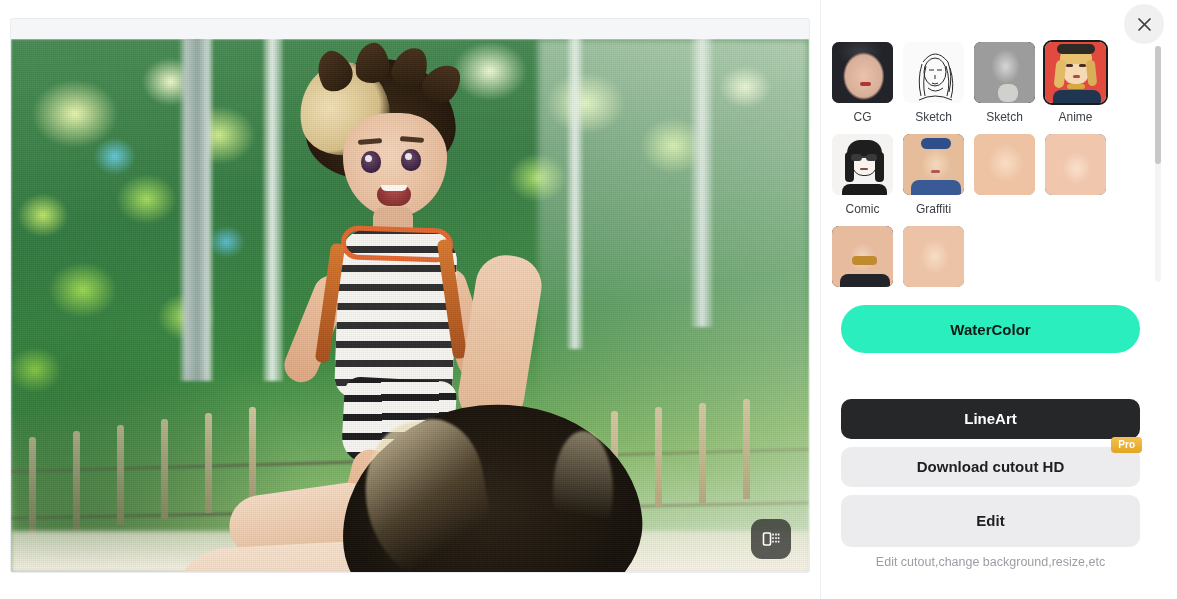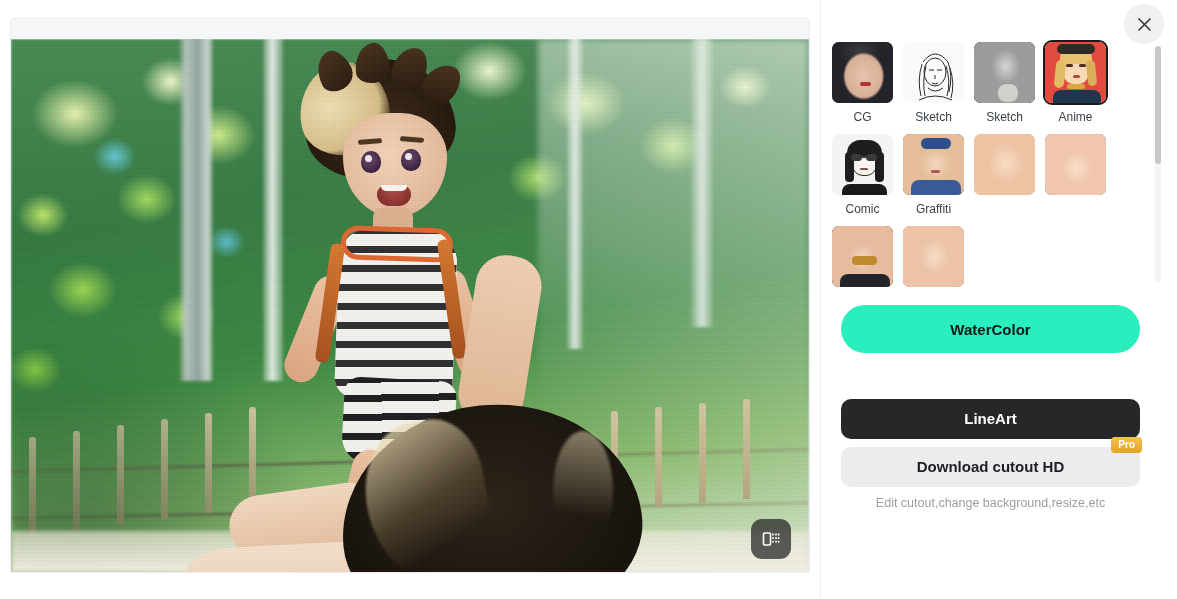--- a/index.html
+++ b/index.html
@@ -604,18 +604,21 @@
 
       <button class="big-btn dark">
         <span class="bt-title">LineArt</span>
       </button>
 
       <button class="big-btn light">
         <span class="pro-badge">Pro</span>
         <span class="bt-title">Download cutout HD</span>
       </button>
 
+      <button class="big-btn light edit">
+        <span class="bt-title">Edit</span>
+      </button>
 
       <div class="edit-hint">Edit cutout,change background,resize,etc</div>
     </div>
 
   </div>
 </div>
 
 </body></html>

